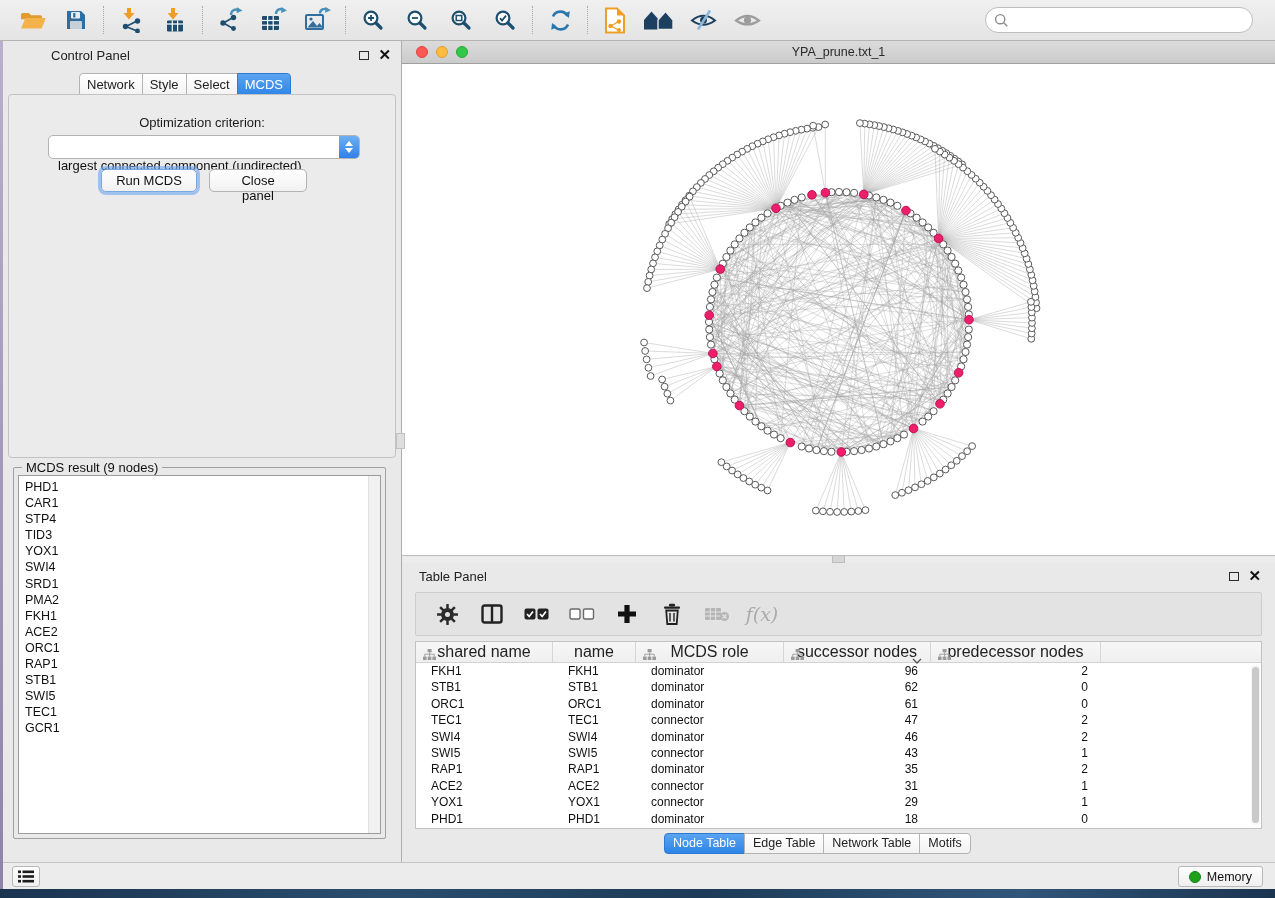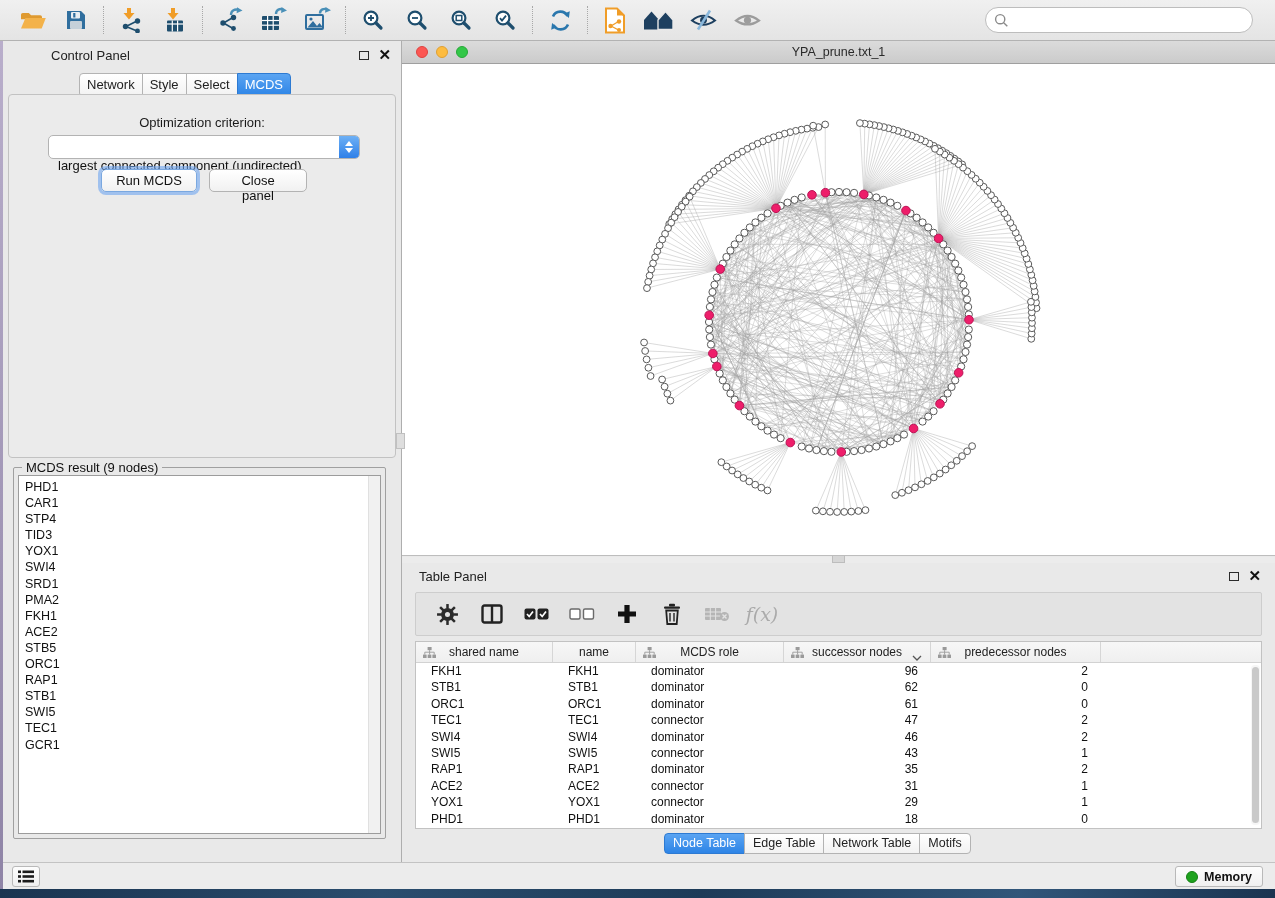--- a/index.html
+++ b/index.html
@@ -72,42 +72,42 @@
   
   .table-panel { position:absolute; left:0; top:522px; width:873px; height:299px; }
   .tp-titlebar { position:absolute; left:0; top:0; right:0; height:26px; display:flex; align-items:center; padding:0 14px 0 17px; }
   .tp-toolbar { position:absolute; left:13px; top:29px; width:847px; height:44px; background:#e3e3e3;
                 border:1px solid #cdcdcd; border-radius:2px; display:flex; align-items:center; gap:7px; padding-left:12px; }
   .tpbtn { width:38px; height:36px; display:flex; align-items:center; justify-content:center; }
   .fx { font-family:"DejaVu Serif",serif; font-style:italic; font-size:19px; color:#aaa; }
   .table-wrap { position:absolute; left:13px; top:78px; width:847px; height:188px; background:#fff; border:1px solid #c2c2c2; }
   .thead { display:grid; grid-template-columns:137px 83px 148px 147px 170px 1fr; height:21px;
            background:linear-gradient(#f7f7f7,#efefef); border-bottom:1px solid #d2d2d2; }
-  .th { position:relative; display:flex; align-items:center; justify-content:center; font-size:12px; color:#222;
+  .th { position:relative; display:flex; align-items:center; justify-content:center; font-size:16px; color:#222;
         border-right:1px solid #d6d6d6; }
   .th:last-child { border-right:none; }
   .th .tree { position:absolute; left:7px; top:5px; }
   .th .chev { position:absolute; right:8px; top:8px; }
   .tbody { position:relative; }
   .tr { display:grid; grid-template-columns:137px 83px 148px 147px 170px 1fr; height:16.4px; }
   .td { font-size:12px; color:#111; line-height:16.4px; padding-left:15px; white-space:nowrap; }
   .td.num { text-align:right; padding-right:13px; }
   .vscroll { position:absolute; right:1px; top:23px; width:9px; height:160px; background:#f6f6f6; border-radius:4px; }
   .vthumb { position:absolute; left:1px; top:2px; width:7px; height:156px; background:#c9c9c9; border-radius:4px; }
   .tp-tabs { position:absolute; left:263px; top:270px; }
   .tp-tabs .segb { font-size:12.5px; padding:2px 8px 3px; }
 
   
   .statusbar { position:absolute; left:0; top:862px; width:1275px; height:27px; background:#ececec; border-top:1px solid #c3c3c3; }
   .list-btn { position:absolute; left:12px; top:3px; width:28px; height:21px; background:linear-gradient(#fdfdfd,#f0f0f0);
               border:1px solid #b9b9b9; border-radius:3px; display:flex; align-items:center; justify-content:center; }
   .memory-btn { position:absolute; right:12px; top:3px; height:21px; background:linear-gradient(#fdfdfd,#f0f0f0);
                 border:1px solid #b9b9b9; border-radius:3px; display:flex; align-items:center; gap:6px; padding:0 10px; }
   .memory-dot { width:12px; height:12px; border-radius:50%; background:#1ea21e; border:1px solid #148014; }
-  .memory-btn span.lbl { font-size:12.5px; color:#111;font-weight:bold; }
+  .memory-btn span.lbl { font-size:12.5px; color:#111; }
 </style>
 </head>
 <body>
 
 <div class="app">
 
   <div class="toolbar">
     <div class="tbtn">
       <svg width="27" height="24" viewBox="0 0 27 24">
           <path d="M2 7c0-1.2.7-2 1.8-2h6l2.3 2.3h9.1c1.1 0 1.8.8 1.8 2v2H2z" fill="#df9a30"></path>
@@ -305,21 +305,20 @@
             <li>PHD1</li>
             <li>CAR1</li>
             <li>STP4</li>
             <li>TID3</li>
             <li>YOX1</li>
             <li>SWI4</li>
             <li>SRD1</li>
             <li>PMA2</li>
             <li>FKH1</li>
             <li>ACE2</li>
-            <li>STB5</li>
             <li>ORC1</li>
             <li>RAP1</li>
             <li>STB1</li>
             <li>SWI5</li>
             <li>TEC1</li>
             <li>GCR1</li>
           </ul>
         <div class="mcds-scroll"></div>
       </div>
     </div>

